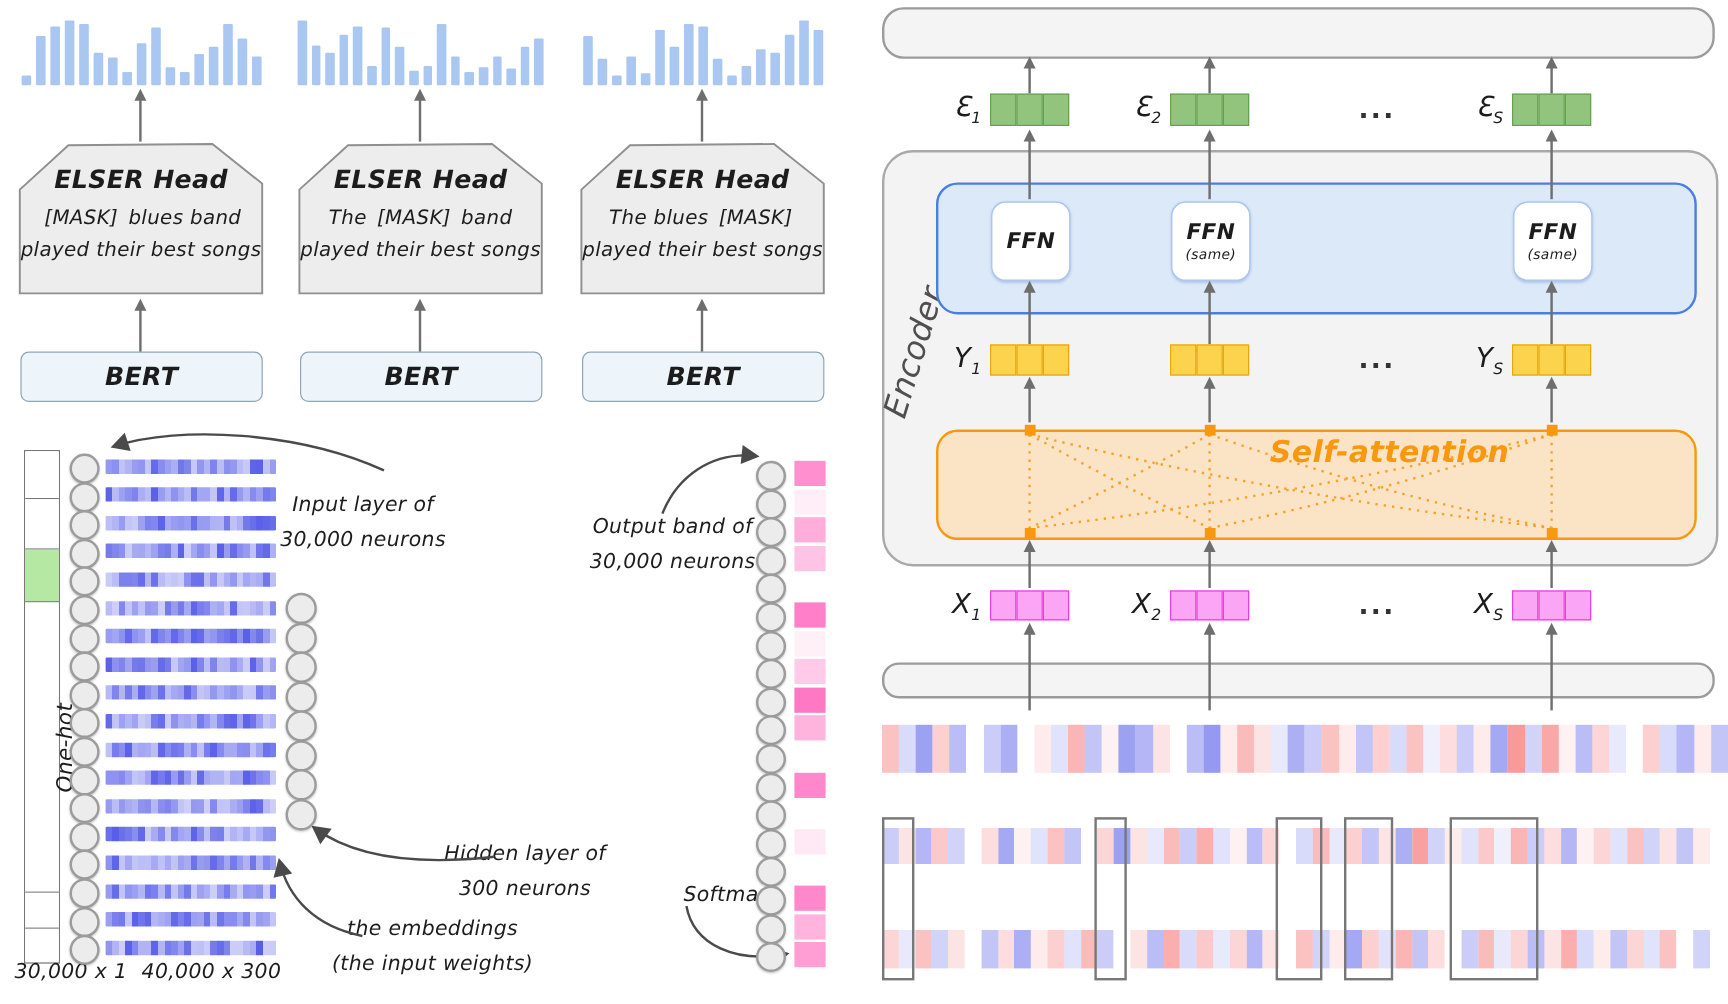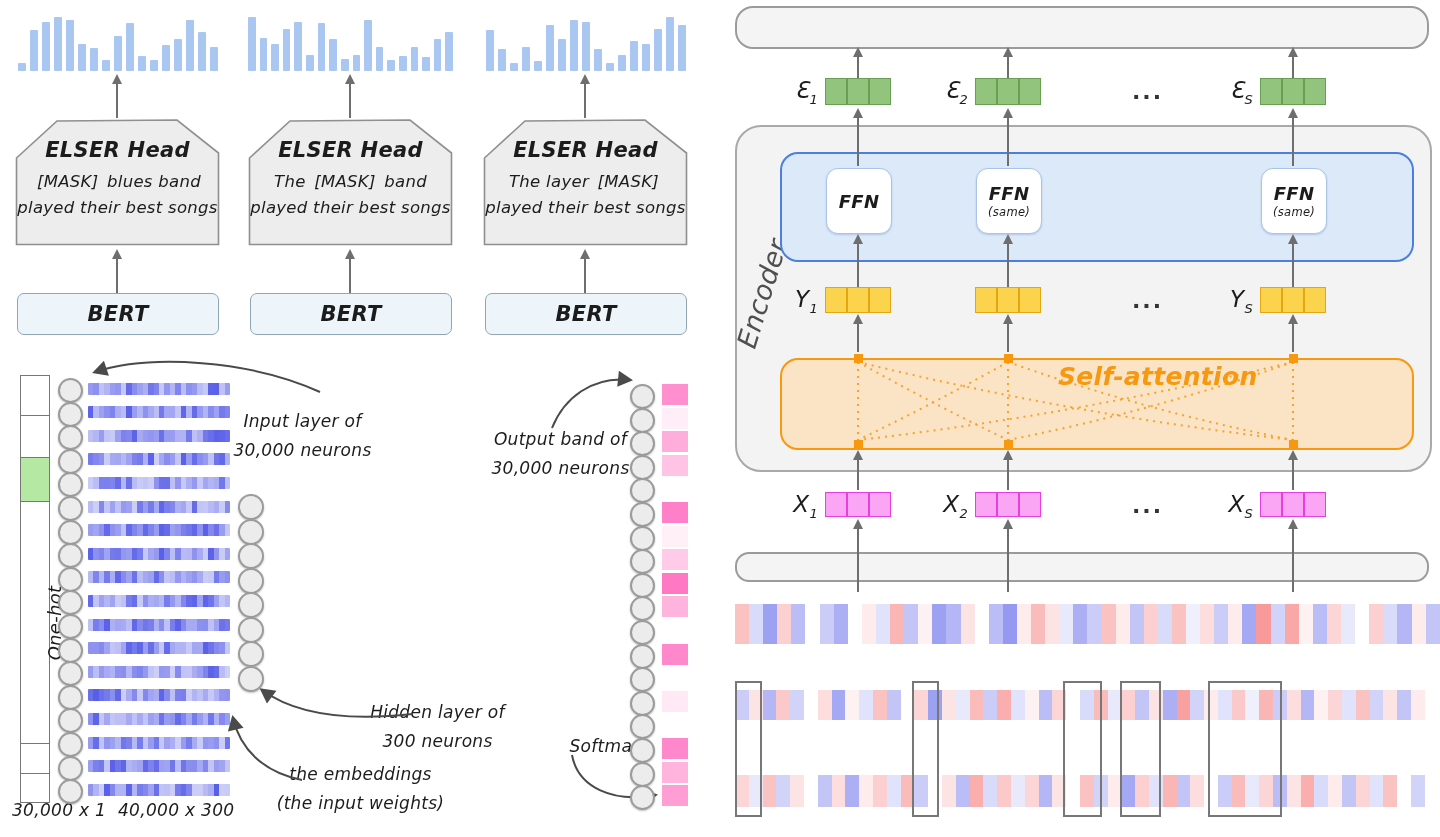--- a/index.html
+++ b/index.html
@@ -44,21 +44,21 @@
   .encoder-box{position:absolute;left:735px;top:125px;width:693px;height:343px;background:#f3f3f3;border:2px solid #a9a9a9;border-radius:26px;}
   .encoder-label{position:absolute;left:682px;top:278px;width:160px;text-align:center;transform:rotate(-73deg);
                  font-size:27px;color:#4f4f4f;}
   .ff-box{position:absolute;left:780px;top:152px;width:630px;height:106px;background:#dce9f9;border:2.5px solid #4a7fe0;border-radius:18px;}
   .ff-label{position:absolute;left:1060px;top:158px;width:190px;text-align:center;font-size:25px;font-weight:bold;color:#4a86e8;}
   .ffn-box{position:absolute;top:168px;width:64px;height:64px;background:#fff;border:1.5px solid #a8c4e8;border-radius:12px;
            display:flex;flex-direction:column;align-items:center;justify-content:center;box-shadow:0 1px 2px rgba(60,100,180,.25);}
   .ffn-t{font-size:18px;font-weight:bold;}
   .ffn-sub{font-size:11.5px;margin-top:1px;}
   .attn-box{position:absolute;left:780px;top:358px;width:630px;height:88px;background:#fbe3c6;border:2.5px solid #f7980f;border-radius:18px;}
-  .attn-label{position:absolute;left:1058px;top:362px;width:200px;text-align:left;font-size:25px;font-weight:bold;color:#f7980f;}
+  .attn-label{position:absolute;left:1058px;top:362px;width:200px;text-align:center;font-size:25px;font-weight:bold;color:#f7980f;}
   .attn-sq{position:absolute;width:9px;height:9px;background:#f7980f;}
   .tok{position:absolute;display:flex;}
   .tcell{width:22px;height:100%;border-width:1.6px;border-style:solid;box-sizing:border-box;}
   .tcell + .tcell{border-left-width:1.2px;}
   .row-label{position:absolute;font-size:23px;font-style:italic;color:#1c1c1c;white-space:nowrap;}
   .row-label sub{font-size:13px;font-style:italic;}
   .dots{position:absolute;font-size:22px;font-weight:bold;color:#333;letter-spacing:2px;}
 
   
   .hm-strip{position:absolute;display:flex;}
@@ -158,21 +158,21 @@
         <div class="bar" style="height: 42px; background: rgb(169, 199, 240);"></div>
         <div class="bar" style="height: 54px; background: rgb(169, 199, 240);"></div>
         <div class="bar" style="height: 46px; background: rgb(169, 199, 240);"></div>
       </div>
     <div class="head-wrap">
       <svg class="head-svg" width="205" height="128" viewBox="0 0 205 128">
         <polygon points="1.5,40 42,3 162,2 203.5,35 203.5,126.5 1.5,126.5" fill="#ededed" stroke="#8f8f8f" stroke-width="1.6"></polygon>
       </svg>
       <div class="head-content hw">
         <div class="head-title">ELSER Head</div>
-        <div class="head-line"><span>The layer </span><span class="mask">[MASK]</span><span></span></div>
+        <div class="head-line"><span>The blues </span><span class="mask">[MASK]</span><span></span></div>
         <div class="head-line">played their best songs</div>
       </div>
     </div>
     <div class="bert-box hw">BERT</div>
   </div>
 
   <div class="onehot-col">
     <div class="oh-cell" style="height:39px"></div>
     <div class="oh-cell" style="height:41px"></div>
     <div class="oh-cell" style="height:43px;background:#b5e8a3"></div>

